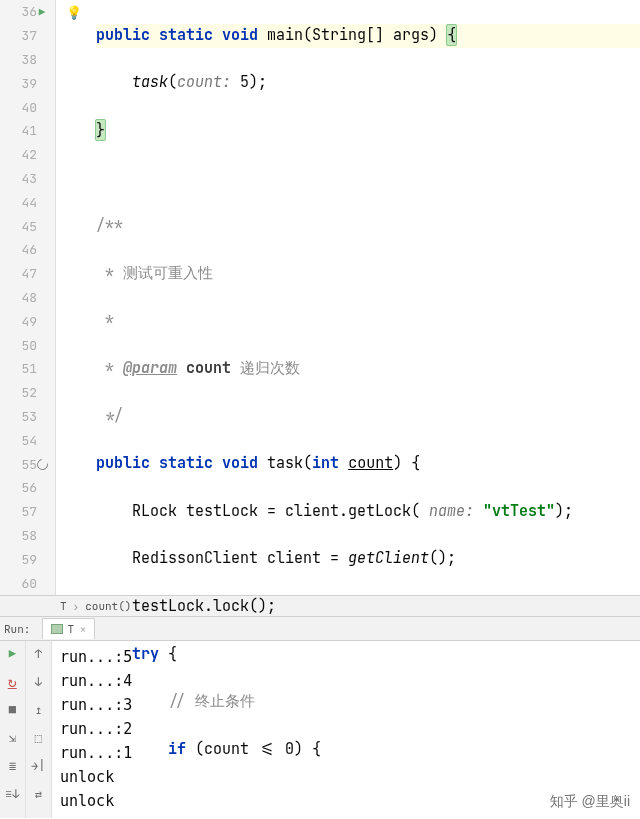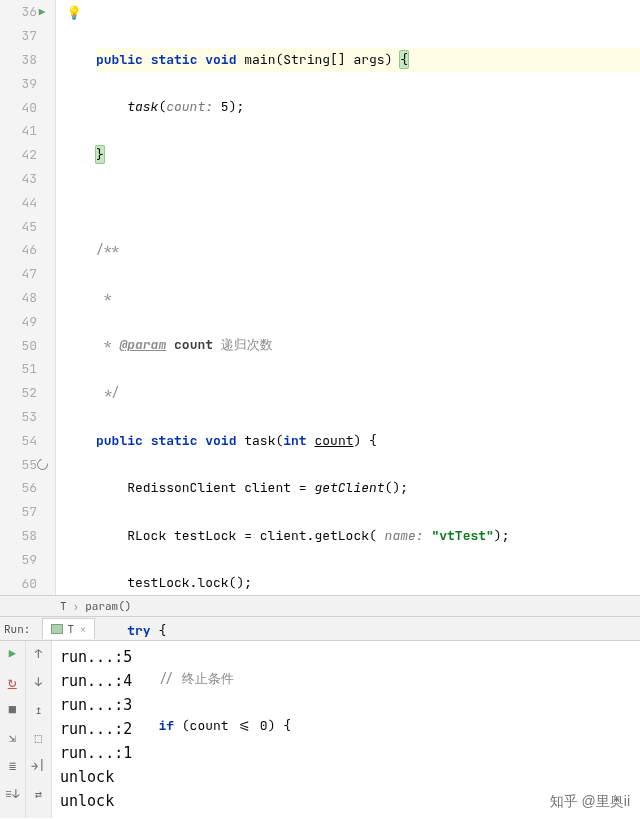--- a/index.html
+++ b/index.html
@@ -63,23 +63,22 @@
     color: #f0a732;
     font-size: 13px;
     z-index: 5;
   }
   .code-area {
     flex: 1;
     padding-left: 40px;
     padding-top: 0;
     white-space: pre;
     line-height: 23.8px;
-    font-size: 13px;
-    position: relative;
-    margin-top: 24px;
+    font-size: 15px;
+    position: relative;
   }
   .code-line { height: 23.8px; }
   .code-line.hl { background: #fffde6; }
   .kw { color: #0033b3; font-weight: bold; }
   .str { color: #067d17; font-weight: bold; }
   .comment { color: #8c8c8c; }
   .doccomment { color: #8c8c8c; }
   .doctag { color: #8c8c8c; font-style: italic; font-weight: bold; text-decoration: underline; }
   .docparam { color: #3d3d3d; font-weight: bold; }
   .param-hint { color: #787878; font-style: italic; }
@@ -222,45 +221,46 @@
     <div class="gutter-line">60</div>
   </div>
   <span class="bulb-icon">💡</span>
 
   <div class="code-area">
 <div class="code-line hl"><span class="kw">public</span> <span class="kw">static</span> <span class="kw">void</span> <span>main</span><span>(String[] args) </span><span class="brace-hl">{</span></div>
 <div class="code-line">    <span class="italic">task</span>(<span class="param-hint">count:</span><span> 5</span><span>);</span></div>
 <div class="code-line"><span class="brace-hl">}</span></div>
 <div class="code-line"></div>
 <div class="code-line"><span class="doccomment">/**</span></div>
+<div class="code-line"><span class="doccomment"> * </span><span class="doccomment">测试可重入性</span></div>
 <div class="code-line"><span class="doccomment"> *</span></div>
 <div class="code-line"><span class="doccomment"> * </span><span class="doctag">@param</span> <span class="docparam">count</span><span class="doccomment"> 递归次数</span></div>
 <div class="code-line"><span class="doccomment"> */</span></div>
 <div class="code-line"><span class="kw">public</span> <span class="kw">static</span> <span class="kw">void</span><span> task(</span><span class="kw">int</span> <span class="param-name">count</span><span>) {</span></div>
+<div class="code-line">    <span>RLock testLock = client.getLock(</span><span class="param-hint"> name:</span> <span class="str">"vtTest"</span><span>);</span></div>
 <div class="code-line">    <span>RedissonClient client = </span><span class="italic">getClient</span><span>();</span></div>
-<div class="code-line">    <span>RLock testLock = client.getLock(</span><span class="param-hint"> name:</span> <span class="str">"vtTest"</span><span>);</span></div>
 <div class="code-line">    <span>testLock.lock();</span></div>
 <div class="code-line">    <span class="kw">try</span><span> {</span></div>
 <div class="code-line">        <span class="comment">// 终止条件</span></div>
 <div class="code-line">        <span class="kw">if</span><span> (count &lt;= </span><span>0</span><span>) {</span></div>
 
 
 
 
 
 
 
 
   </div>
 </div>
 
 <div class="breadcrumb-bar">
   <span class="breadcrumb-item">T</span>
   <span class="breadcrumb-sep">›</span>
-  <span class="breadcrumb-item">param()</span>
+  <span class="breadcrumb-item">count()</span>
 </div>
 
 <div class="run-panel">
   <div class="run-header">
     <span class="run-header-label">Run:</span>
     <div class="run-tab">
       <span class="run-tab-icon"></span>
       <span>T</span>
       <span class="run-tab-close">✕</span>
     </div>

